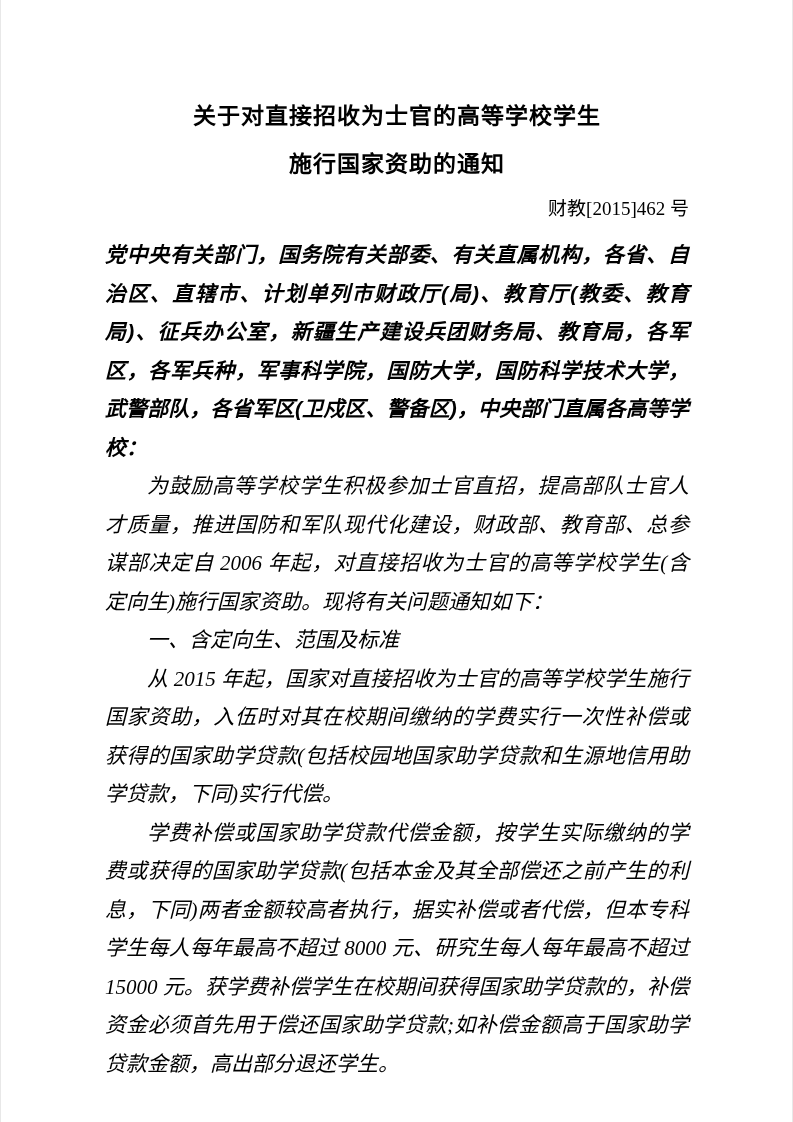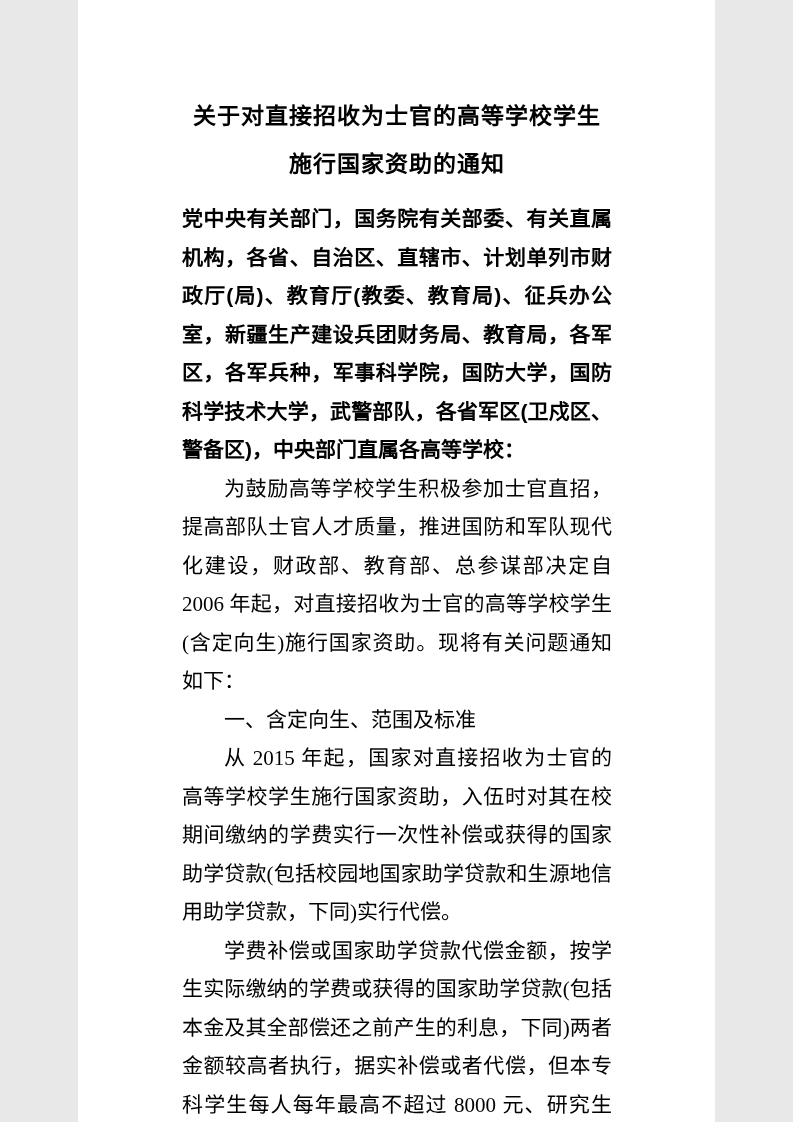--- a/index.html
+++ b/index.html
@@ -2,21 +2,21 @@
 <html lang="zh-CN"><head>
 <meta charset="utf-8">
 <style>
   html, body {
     margin: 0;
     padding: 0;
     background: #e8e8e8;
   }
   .page {
     position: relative;
-    width: 637px;
+    width: 791px;
     height: 1122px;
     margin: 0 auto;
     background: #ffffff;
     color: #000000;
     overflow: hidden;
     box-sizing: border-box;
   }
   .content {
     margin: 0 103px 0 104px; 
   }
@@ -40,40 +40,42 @@
     margin-top: 12px;
     font-family: "Liberation Serif", "DejaVu Serif", serif;
     font-size: 21px;
     line-height: 38.5px;
     text-align: justify;
     text-justify: inter-character;
   }
   .doc-body p {
     margin: 0;
     padding: 0;
+    font-style: italic;
   }
   .para-bold {
     font-family: "Liberation Sans", "DejaVu Sans", sans-serif;
     font-weight: bold;
   }
   .indent {
     text-indent: 2em;
   }
 </style>
 </head>
 <body>
 
 <div class="page">
   <div class="content">
 
     <div class="doc-title">
       <div>关于对直接招收为士官的高等学校学生</div>
       <div>施行国家资助的通知</div>
     </div>
 
+    <div class="doc-number">财教[2015]462 号</div>
 
     <div class="doc-body">
 
     <p class="para-bold">党中央有关部门，国务院有关部委、有关直属机构，各省、自治区、直辖市、计划单列市财政厅(局)、教育厅(教委、教育局)、征兵办公室，新疆生产建设兵团财务局、教育局，各军区，各军兵种，军事科学院，国防大学，国防科学技术大学，武警部队，各省军区(卫戍区、警备区)，中央部门直属各高等学校：</p>
         <p class="para-normal indent">为鼓励高等学校学生积极参加士官直招，提高部队士官人才质量，推进国防和军队现代化建设，财政部、教育部、总参谋部决定自 2006 年起，对直接招收为士官的高等学校学生(含定向生)施行国家资助。现将有关问题通知如下：</p>
         <p class="para-normal indent">一、含定向生、范围及标准</p>
         <p class="para-normal indent">从 2015 年起，国家对直接招收为士官的高等学校学生施行国家资助，入伍时对其在校期间缴纳的学费实行一次性补偿或获得的国家助学贷款(包括校园地国家助学贷款和生源地信用助学贷款，下同)实行代偿。</p>
         <p class="para-normal indent">学费补偿或国家助学贷款代偿金额，按学生实际缴纳的学费或获得的国家助学贷款(包括本金及其全部偿还之前产生的利息，下同)两者金额较高者执行，据实补偿或者代偿，但本专科学生每人每年最高不超过 8000 元、研究生每人每年最高不超过 15000 元。获学费补偿学生在校期间获得国家助学贷款的，补偿资金必须首先用于偿还国家助学贷款;如补偿金额高于国家助学贷款金额，高出部分退还学生。</p>
       </div>
 

